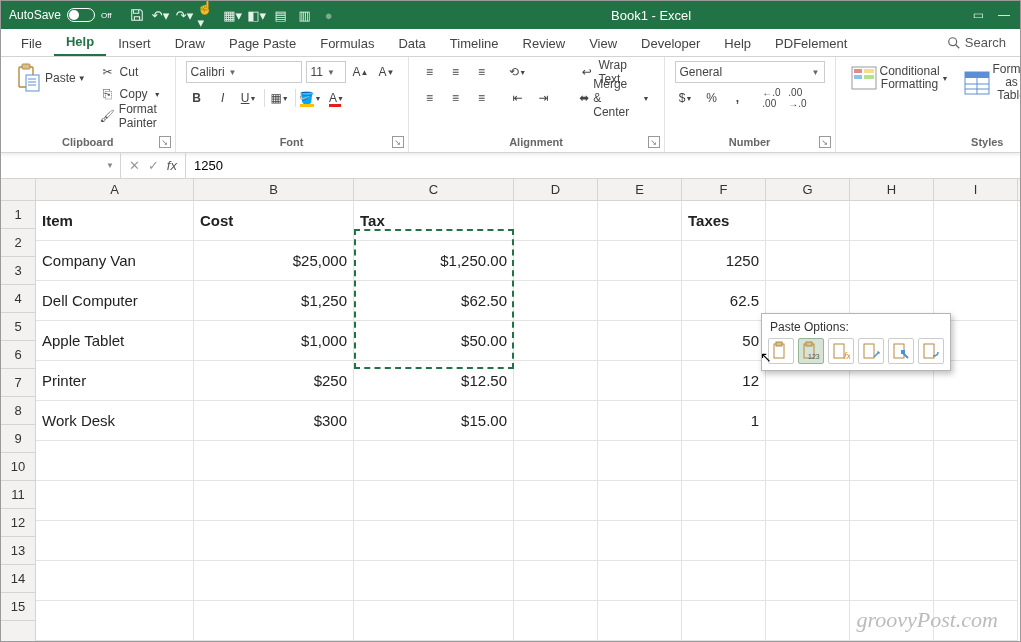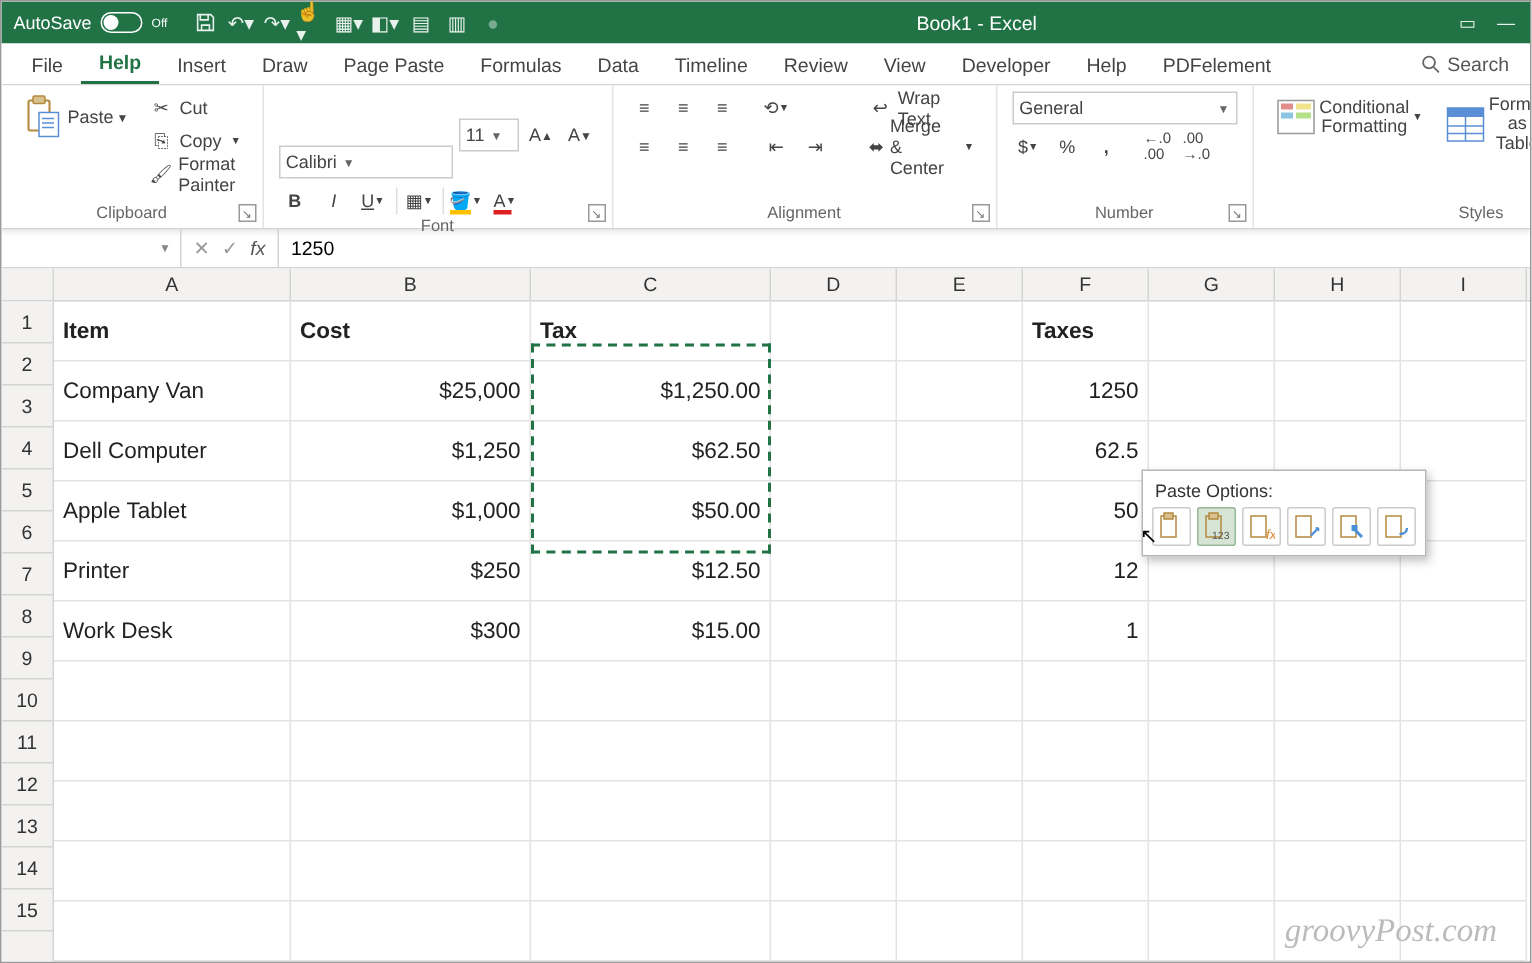--- a/index.html
+++ b/index.html
@@ -20,21 +20,21 @@
 .tabs .tab { padding: 6px 12px 5px; cursor: pointer; }
 .tabs .tab.file { color: #404040; }
 .tabs .tab.active { color: #217346; border-bottom: 2px solid #217346; font-weight:600;}
 .tabs .spacer{flex:1;}
 .tabs .search{display:flex;align-items:center;gap:4px;padding:6px 14px;color:#555;}
 
 
 .ribbon { height: 96px; background: #fff; border-bottom: 1px solid #d4d4d4; display: flex; font-size: 12px; color: #444; box-shadow: 0 2px 3px rgba(0,0,0,.08);}
 .group { padding: 4px 10px 2px; border-right: 1px solid #e3e3e3; display: flex; flex-direction: column; position:relative;}
 .group-body { flex: 1; display: flex; gap: 6px; align-items: flex-start; }
-.group-label { text-align: center; font-size: 11px; color: #666; padding-bottom:2px;}
+.group-label { text-align: center; font-size: 11px; color: #666; padding-bottom:2px;font-weight:bold;}
 .dlaunch{position:absolute;right:4px;bottom:4px;width:12px;height:12px;border:1px solid #999;font-size:8px;display:flex;align-items:center;justify-content:center;color:#777;}
 
 .big-btn { display: flex; align-items: center; gap: 2px; padding: 2px 4px; cursor:pointer;justify-content:center;}
 .big-btn .ic { width: 28px; height: 30px; display:flex;align-items:center;justify-content:center;}
 .small-btn { display:flex; align-items:center; gap:4px; height:22px; padding:0 4px; cursor:pointer; font-size:12px;}
 .small-btn .ic{width:16px;height:16px;display:flex;align-items:center;justify-content:center;}
 .vstack{display:flex;flex-direction:column;gap:0px;}
 .hrow{display:flex;gap:4px;align-items:center;}
 
 .select{border:1px solid #ccc;background:#fff;height:22px;display:flex;align-items:center;padding:0 4px;font-size:12px;gap:4px;}
@@ -170,21 +170,21 @@
           </div>
       </div>
     </div>
     <div class="group-label">Clipboard</div>
     <div class="dlaunch">↘</div>
   </div>
 
   <div class="group">
     <div class="group-body vstack" style="gap:4px;">
       <div class="hrow">
-        <div class="select" style="width:116px;margin-top:36px;">
+        <div class="select" style="width:116px;">
             <span>Calibri</span>
             <span class="chev">▼</span>
           </div>
         <div class="select" style="width:40px;">
             <span>11</span>
             <span class="chev">▼</span>
           </div>
         <div class="iconbtn">A<sup style="font-size:8px;">▲</sup></div>
         <div class="iconbtn">A<sup style="font-size:8px;">▼</sup></div>
       </div>

